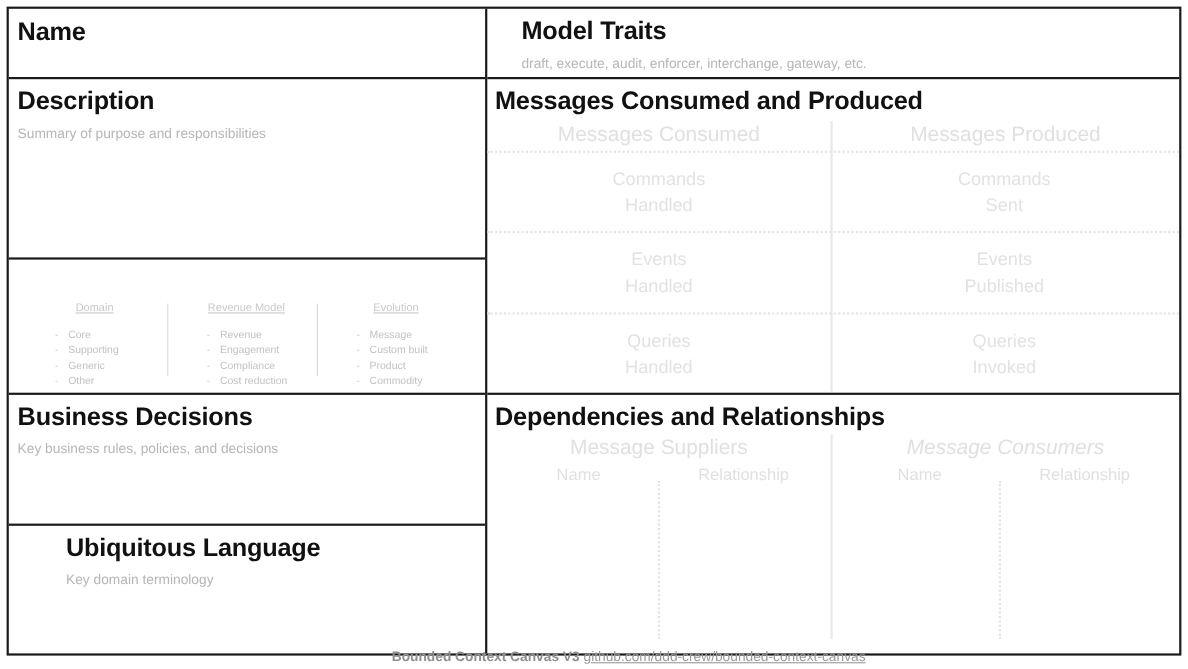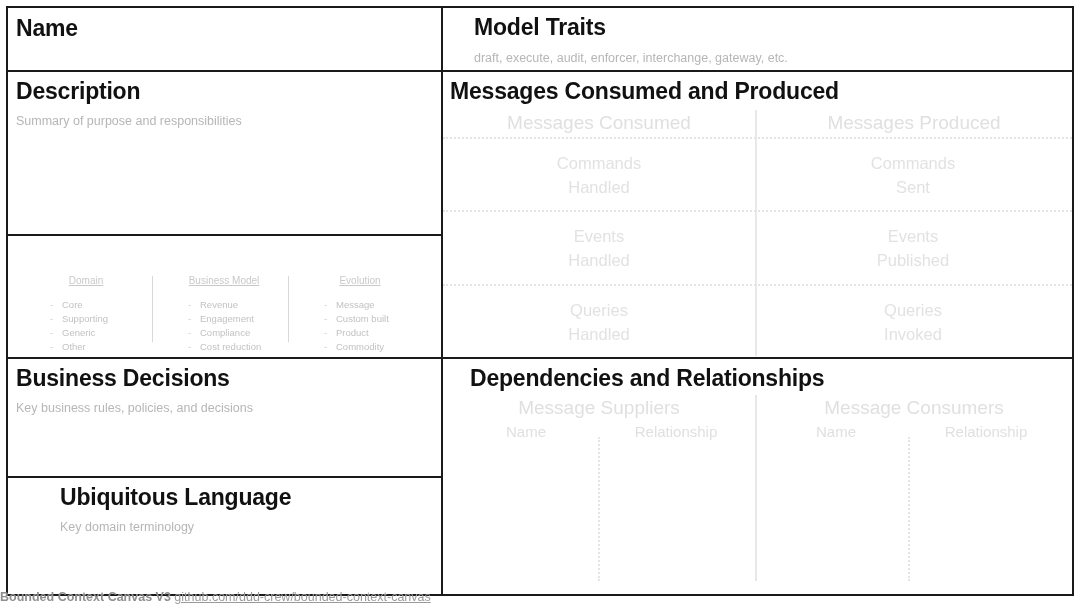--- a/index.html
+++ b/index.html
@@ -143,27 +143,28 @@
     content: "-";
     position: absolute;
     left: 0;
     top: 0;
     color: #cfcfcf;
   }
 
   
   .footer {
     position: absolute;
-    left: 0;
+    left: 16px;
     right: 0;
     bottom: 4px;
-    text-align: left;
+    text-align: center;
     font-size: 12.5px;
     color: #9a9a9a;
     white-space: nowrap;
+    padding-left: 47px;
   }
   .footer-name {
     font-weight: bold;
     color: #8f8f8f;
   }
   .footer-link {
     color: #9a9a9a;
     text-decoration: underline;
   }
 </style>
@@ -192,21 +193,21 @@
         <li>Core</li>
         <li>Supporting</li>
         <li>Generic</li>
         <li>Other</li>
       </ul>
     </div>
 
     <div class="thin-v" style="left:144px; top:40px; height:66px;"></div>
 
     <div class="sc-group" style="left:148px; top:39px;">
-      <div class="sc-head">Business Model</div>
+      <div class="sc-head">Revenue Model</div>
       <ul class="sc-list">
         <li>Revenue</li>
         <li>Engagement</li>
         <li>Compliance</li>
         <li>Cost reduction</li>
       </ul>
     </div>
 
     <div class="thin-v" style="left:280px; top:40px; height:66px;"></div>
 
@@ -263,24 +264,24 @@
     <div class="ghost-cellword" style="left:320px; top:80px;">Commands
 Sent</div>
     <div class="ghost-cellword" style="left:320px; top:153px;">Events
 Published</div>
     <div class="ghost-cellword" style="left:320px; top:227px;">Queries
 Invoked</div>
   </div>
   <div class="hrule" style="left:443px; top:357px; width:629px;"></div>
 
   <div class="cell" style="left:443px; top:359px; width:629px; height:235px;">
-    <div class="cell-title" style="position:absolute; left:7px; top:7px;margin-left:20px;">Dependencies and Relationships</div>
+    <div class="cell-title" style="position:absolute; left:7px; top:7px;">Dependencies and Relationships</div>
 
     <div class="ghost-head" style="left:0px; top:38px; width:312px;">Message Suppliers</div>
-    <div class="ghost-head" style="left:315px; top:38px; width:312px;">Message Consumers</div>
+    <div class="ghost-head" style="left:315px; top:38px; width:312px;font-style:italic;">Message Consumers</div>
 
     <div class="ghost-col" style="left:10px; top:64px; width:146px;">Name</div>
     <div class="ghost-col" style="left:158px; top:64px; width:150px;">Relationship</div>
     <div class="ghost-col" style="left:320px; top:64px; width:146px;">Name</div>
     <div class="ghost-col" style="left:468px; top:64px; width:150px;">Relationship</div>
 
     <div class="solid-light-v" style="left:312px; top:36px; height:186px;"></div>
 
     <div class="dotted-v" style="left:155px; top:78px; height:144px;"></div>
     <div class="dotted-v" style="left:465px; top:78px; height:144px;"></div>

